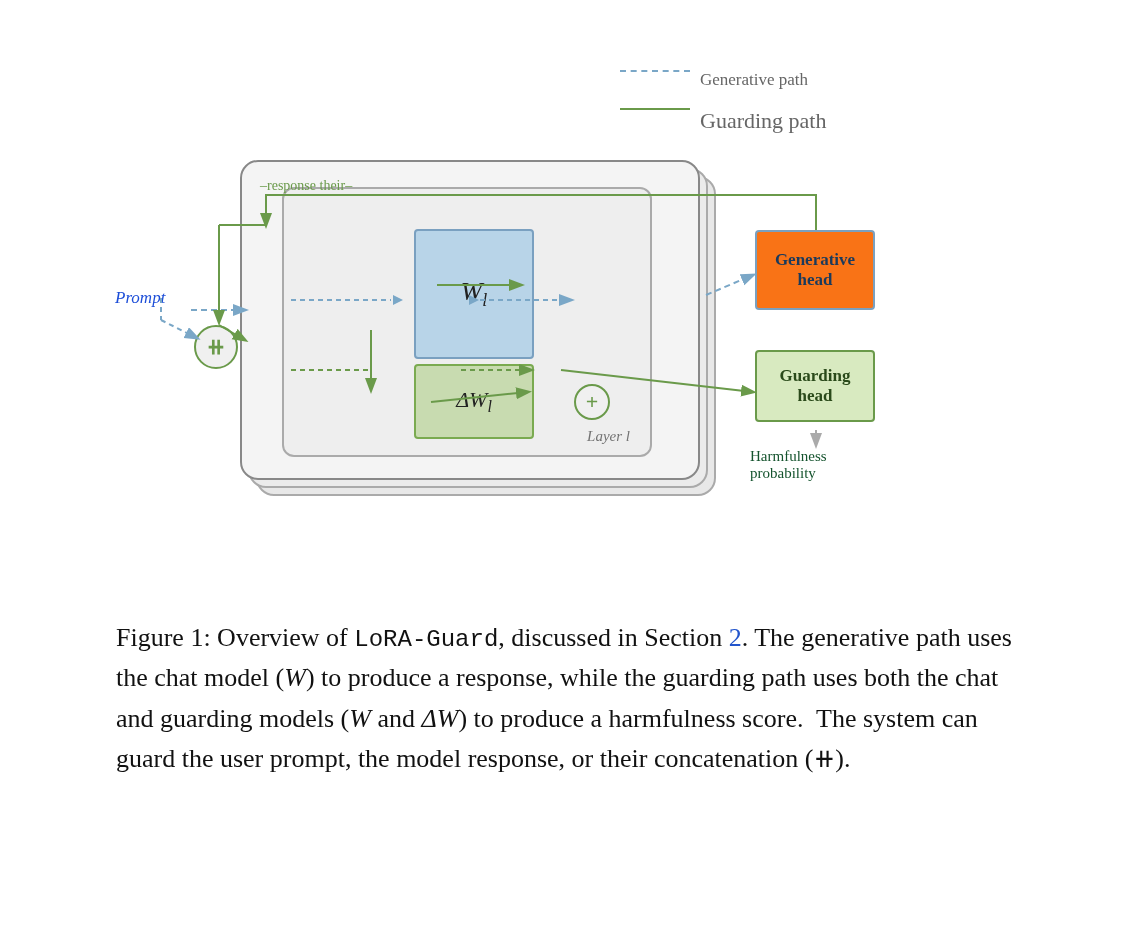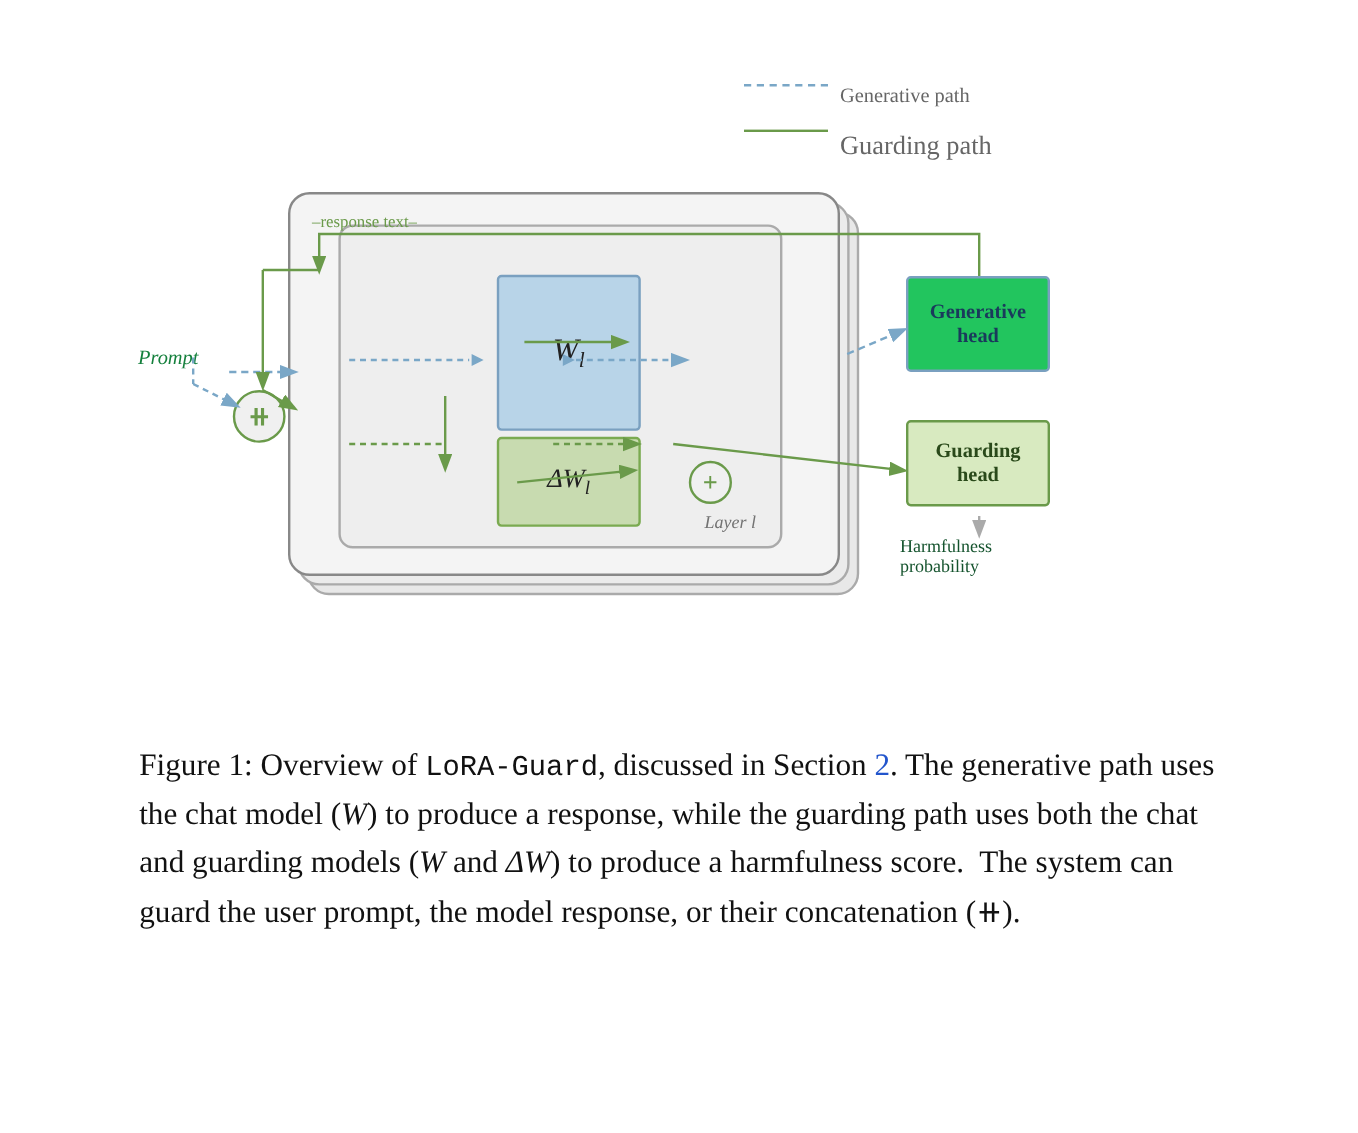--- a/index.html
+++ b/index.html
@@ -147,21 +147,21 @@
       font-size: 22px;
       color: #6a9a4a;
       font-weight: bold;
     }
 
     
     .head-box {
       position: absolute;
       border: 2px solid #7aa0c0;
       border-radius: 4px;
-      background: #22c55e;
+      background: #f97316;
       display: flex;
       align-items: center;
       justify-content: center;
       text-align: center;
       font-size: 17px;
       font-weight: bold;
       color: #1a3a5c;
       padding: 8px 12px;
     }
 
@@ -189,21 +189,21 @@
       left: 0;
       width: 100%;
       height: 100%;
       pointer-events: none;
     }
 
     
     .prompt-label {
       position: absolute;
       font-size: 17px;
-      color: #15803d;
+      color: #1d4ed8;
       font-style: italic;
     }
 
     
     .response-label {
       position: absolute;
       font-size: 14px;
       color: #6a9a4a;
     }
 
@@ -286,21 +286,21 @@
   <div class="head-box guarding-head-box" style="position:absolute; left:695px; top:320px; width:120px; height:72px;">
     Guarding<br>head
   </div>
 
   <div class="harmfulness-label" style="position:absolute; left:690px; top:418px; width:130px;">
     Harmfulness<br>probability
   </div>
 
   <div class="prompt-label" style="position:absolute; left:55px; top:258px;">Prompt</div>
 
-  <div class="response-label" style="position:absolute; left:200px; top:148px;">–response text–</div>
+  <div class="response-label" style="position:absolute; left:200px; top:148px;">–response their–</div>
 
   <svg class="arrows-svg" viewBox="0 0 1010 540" xmlns="http://www.w3.org/2000/svg">
     <defs>
 
       <marker id="arrow-blue" markerWidth="8" markerHeight="8" refX="6" refY="3" orient="auto">
         <path d="M0,0 L0,6 L8,3 z" fill="#7aa7c7"></path>
       </marker>
 
       <marker id="arrow-green" markerWidth="8" markerHeight="8" refX="6" refY="3" orient="auto">
         <path d="M0,0 L0,6 L8,3 z" fill="#6a9a4a"></path>

